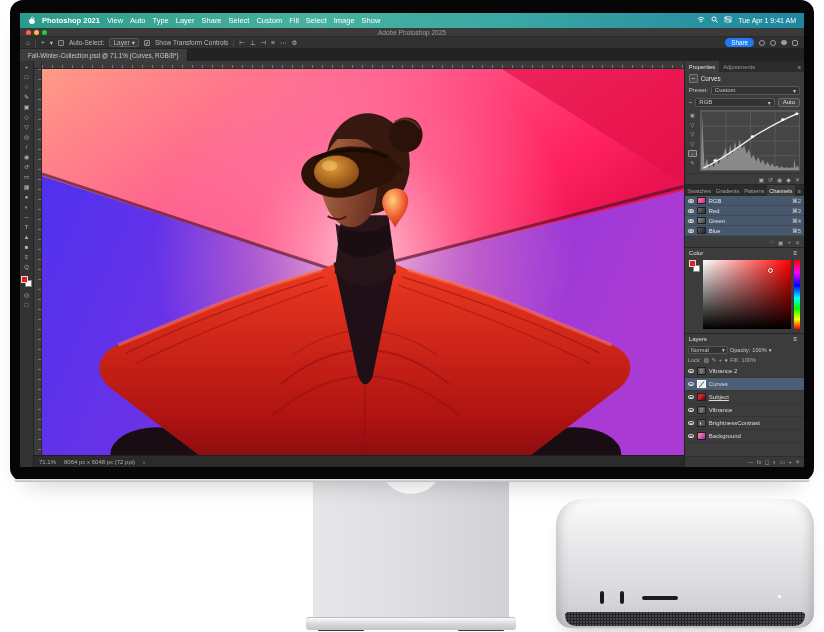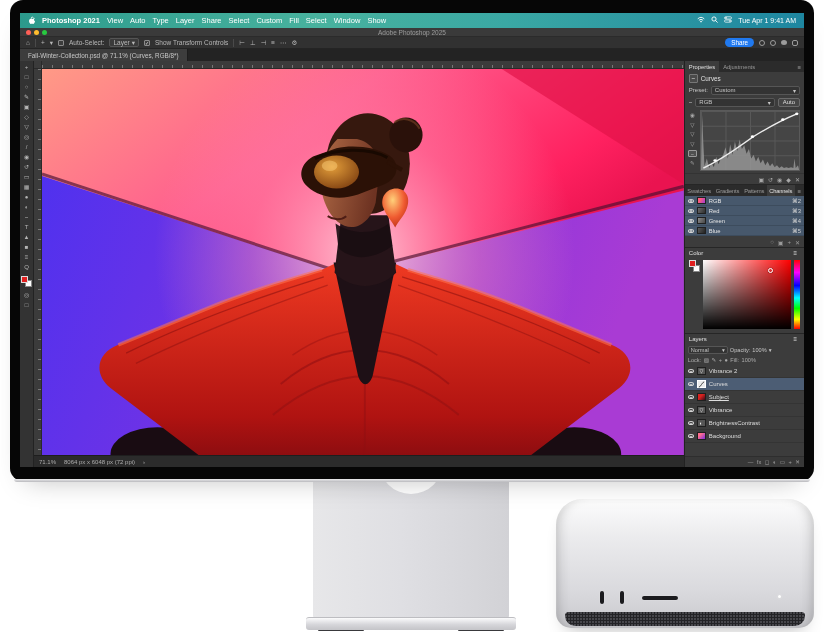--- a/index.html
+++ b/index.html
@@ -168,21 +168,21 @@
     <span class="app">Photoshop 2021</span>
     <span>View</span>
     <span>Auto</span>
     <span>Type</span>
     <span>Layer</span>
     <span>Share</span>
     <span>Select</span>
     <span>Custom</span>
     <span>Fill</span>
     <span>Select</span>
-    <span>Window</span>
+    <span>Image</span>
     <span>Show</span>
     <span class="mb-right">
       <span><svg width="8" height="7" viewBox="0 0 8 7">
               <path d="M1 2.6a4.4 4.4 0 0 1 6 0M2.2 4a2.6 2.6 0 0 1 3.6 0" stroke="#fff" stroke-width=".9" fill="none" stroke-linecap="round"></path>
               <circle cx="4" cy="5.6" r=".8" fill="#fff"></circle>
             </svg></span>
       <span><svg width="7" height="7" viewBox="0 0 7 7">
               <circle cx="3" cy="3" r="2.1" stroke="#fff" stroke-width=".9" fill="none"></circle>
               <path d="M4.6 4.6L6.3 6.3" stroke="#fff" stroke-width=".9" stroke-linecap="round"></path>
             </svg></span>

